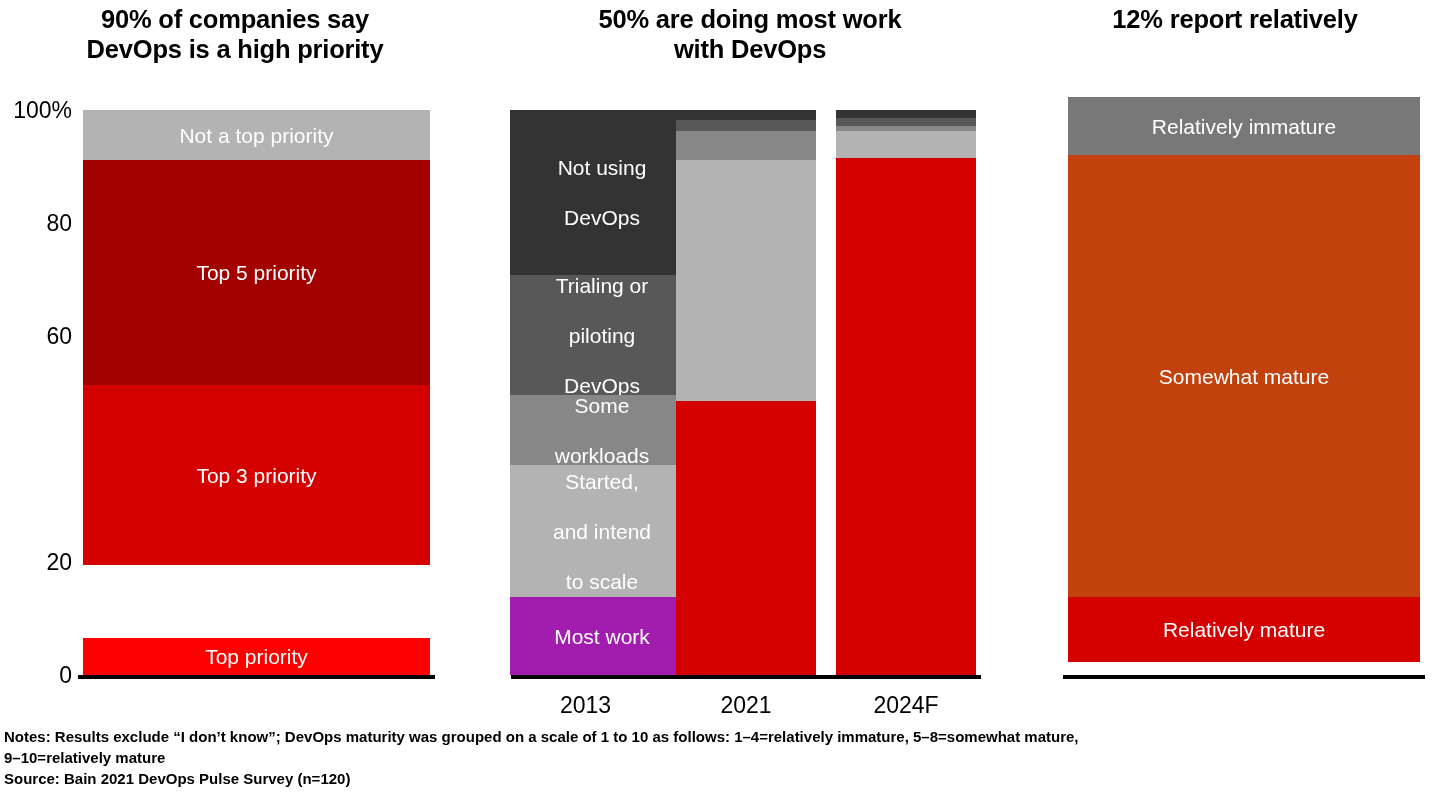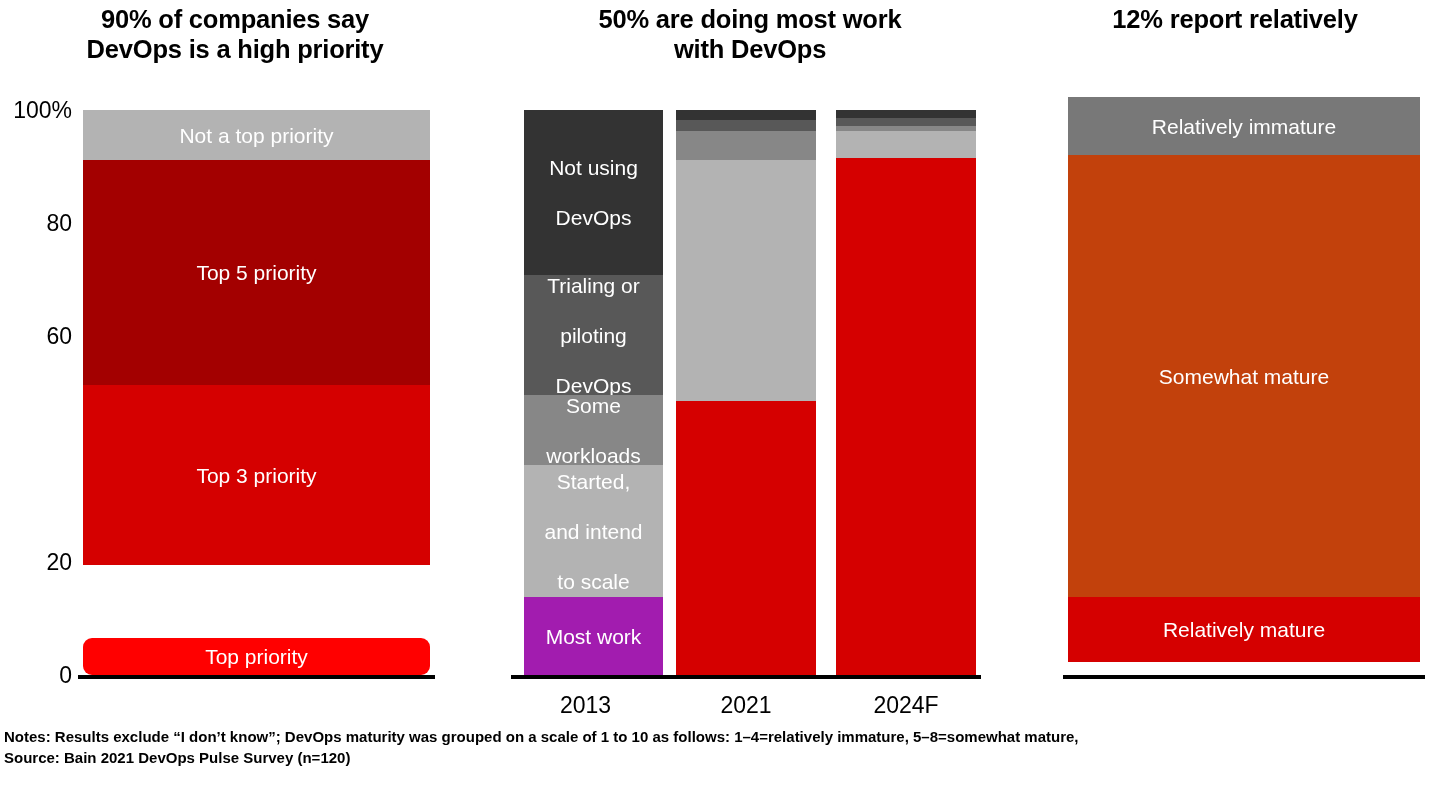--- a/index.html
+++ b/index.html
@@ -90,38 +90,38 @@
     <div class="bar" style="left:83px;top:110px;width:347px;height:565px;">
       <div class="seg" style="top:0px;height:50px;background:#B3B3B3;">
         <span>Not a top priority</span>
       </div>
       <div class="seg" style="top:50px;height:225px;background:#A30000;">
         <span>Top 5 priority</span>
       </div>
       <div class="seg" style="top:275px;height:180px;background:#D50000;">
         <span>Top 3 priority</span>
       </div>
-      <div class="seg" style="top:528px;height:37px;background:#FF0000;border-radius:9px;">
+      <div class="seg" style="top:528px;height:37px;background:#FF0000;">
         <span>Top priority</span>
       </div>
     </div>
 
     <div class="axis-line" style="left:78px;top:675px;width:357px;"></div>
   </div>
 </div>
 
 <div class="panel" id="panel-2">
   <div class="panel-title">
     <span class="title-line">50% are doing most work</span>
     <span class="title-line">with DevOps</span>
   </div>
 
   <div class="plot">
 
-    <div class="bar" style="left:54px;top:110px;width:139px;height:565px;">
+    <div class="bar" style="left:40px;top:110px;width:139px;height:565px;padding-left:45px;">
       <div class="seg" style="top:0px;height:165px;background:#333333;">
         <span>
           <span>Not using</span><br>
           <span>DevOps</span>
         </span>
       </div>
       <div class="seg" style="top:165px;height:120px;background:#585858;">
         <span>
           <span>Trialing or</span><br>
           <span>piloting</span><br>
@@ -188,14 +188,15 @@
         <span>Relatively mature</span>
       </div>
     </div>
 
     <div class="axis-line" style="left:33px;top:675px;width:362px;"></div>
   </div>
 </div>
 
 <div id="footer">
   <div class="note-line">Notes: Results exclude “I don’t know”; DevOps maturity was grouped on a scale of 1 to 10 as follows: 1–4=relatively immature, 5–8=somewhat mature,</div>
+  <div class="note-line">9–10=relatively mature</div>
   <div class="note-line">Source: Bain 2021 DevOps Pulse Survey (n=120)</div>
 </div>
 
 </body></html>

